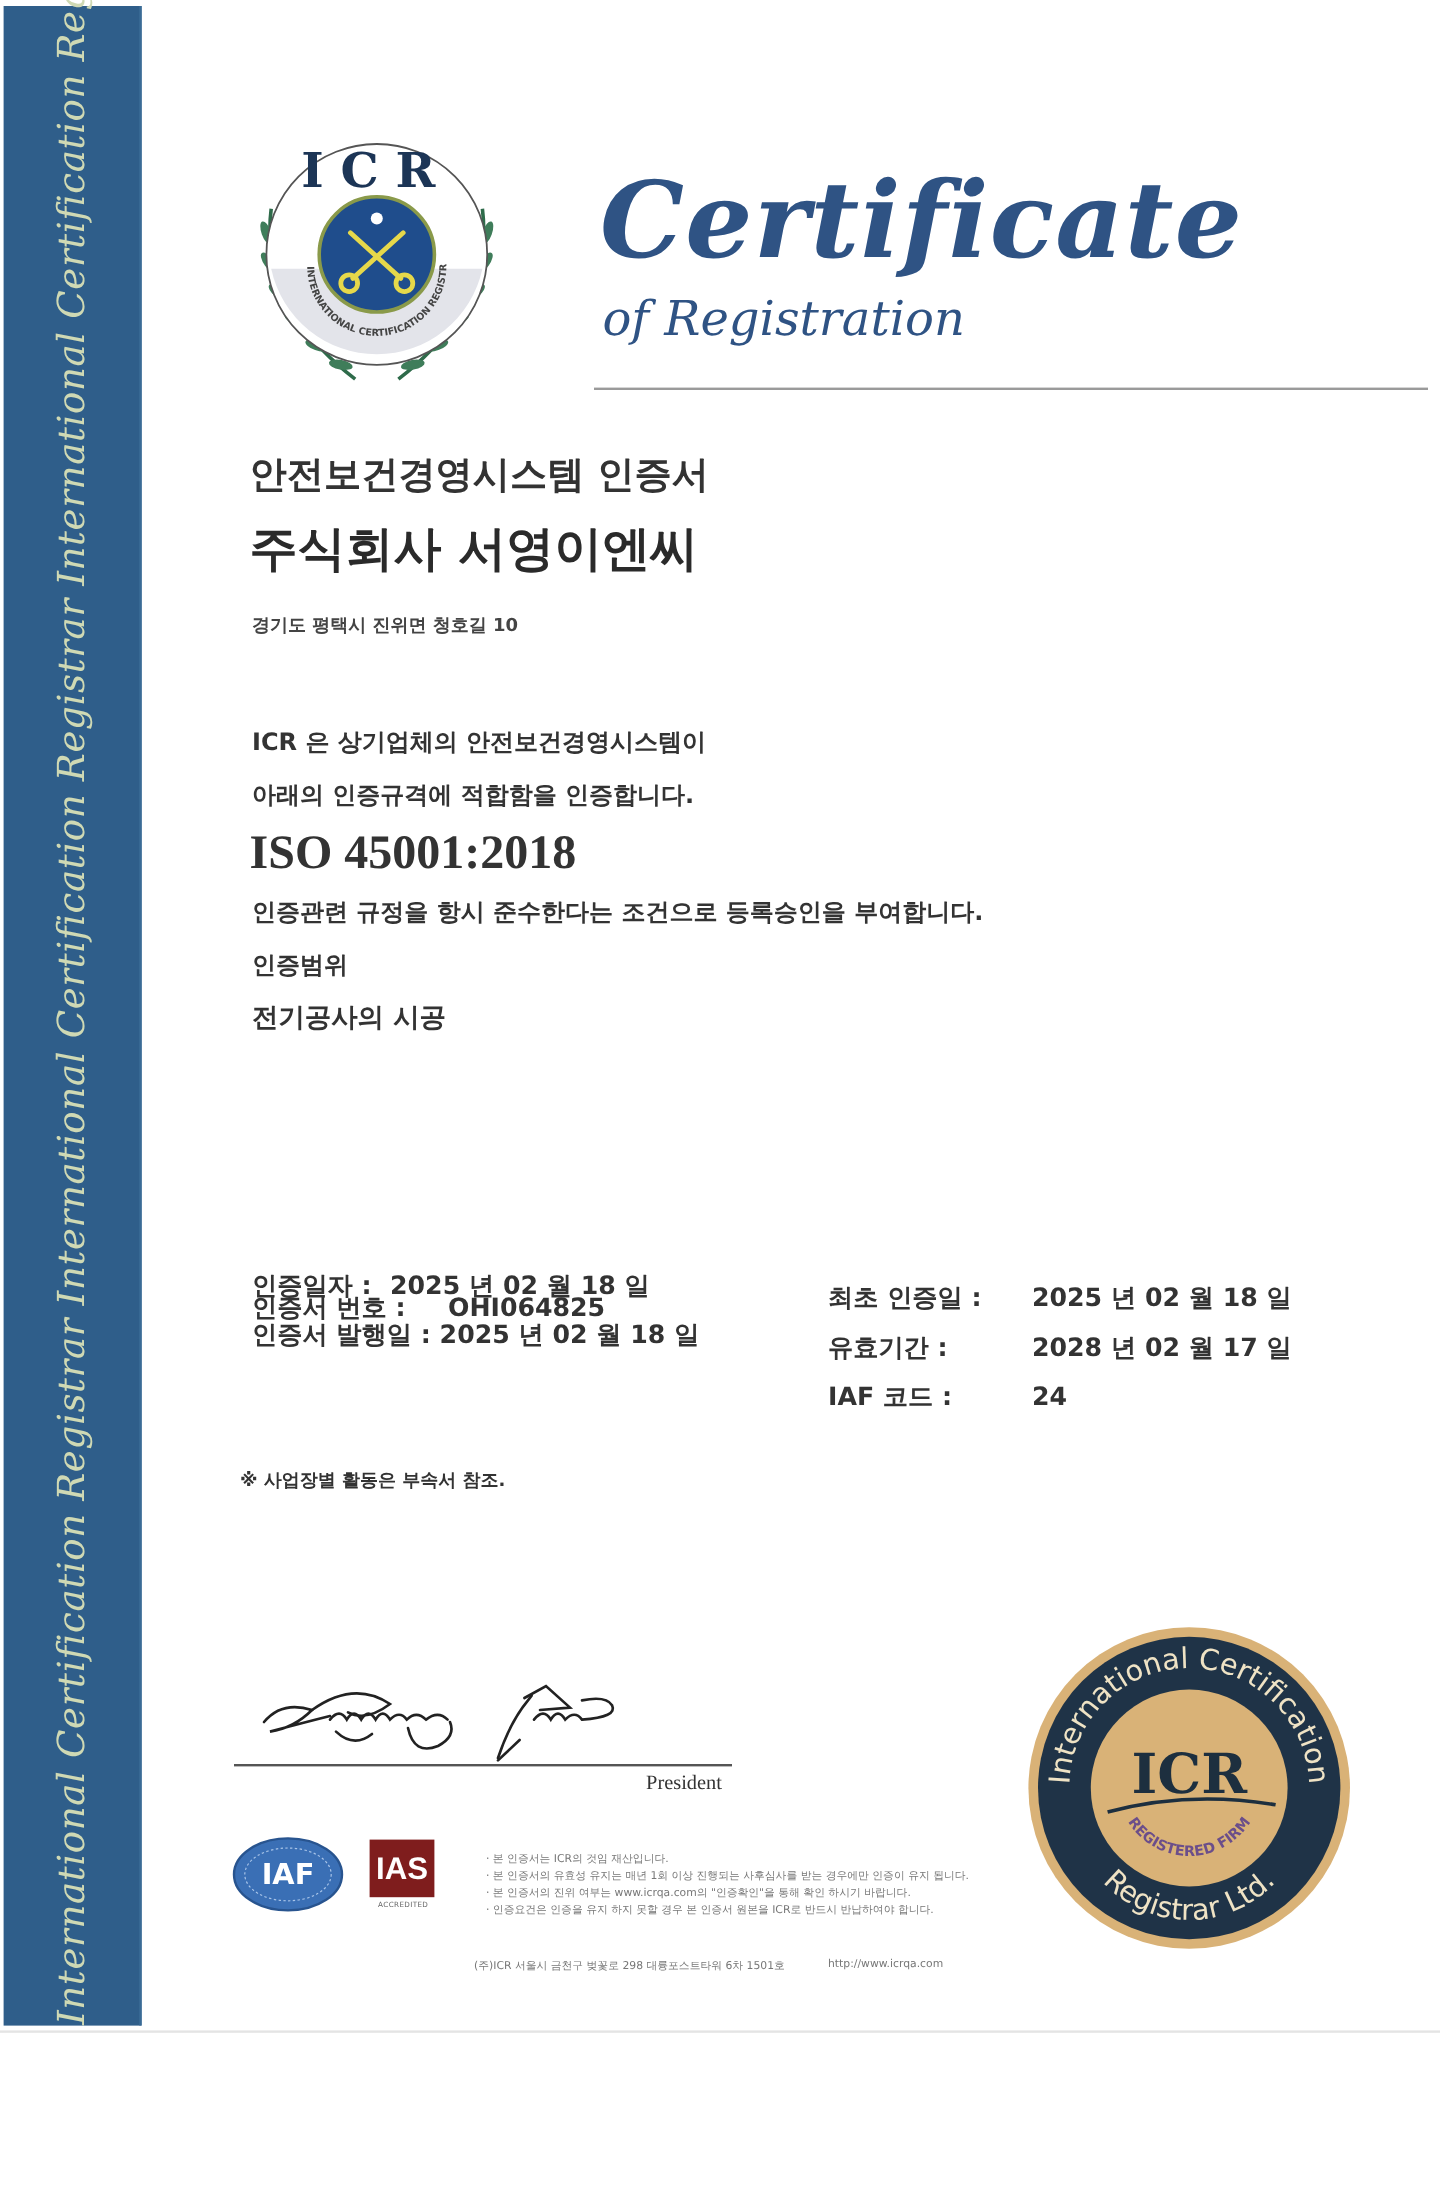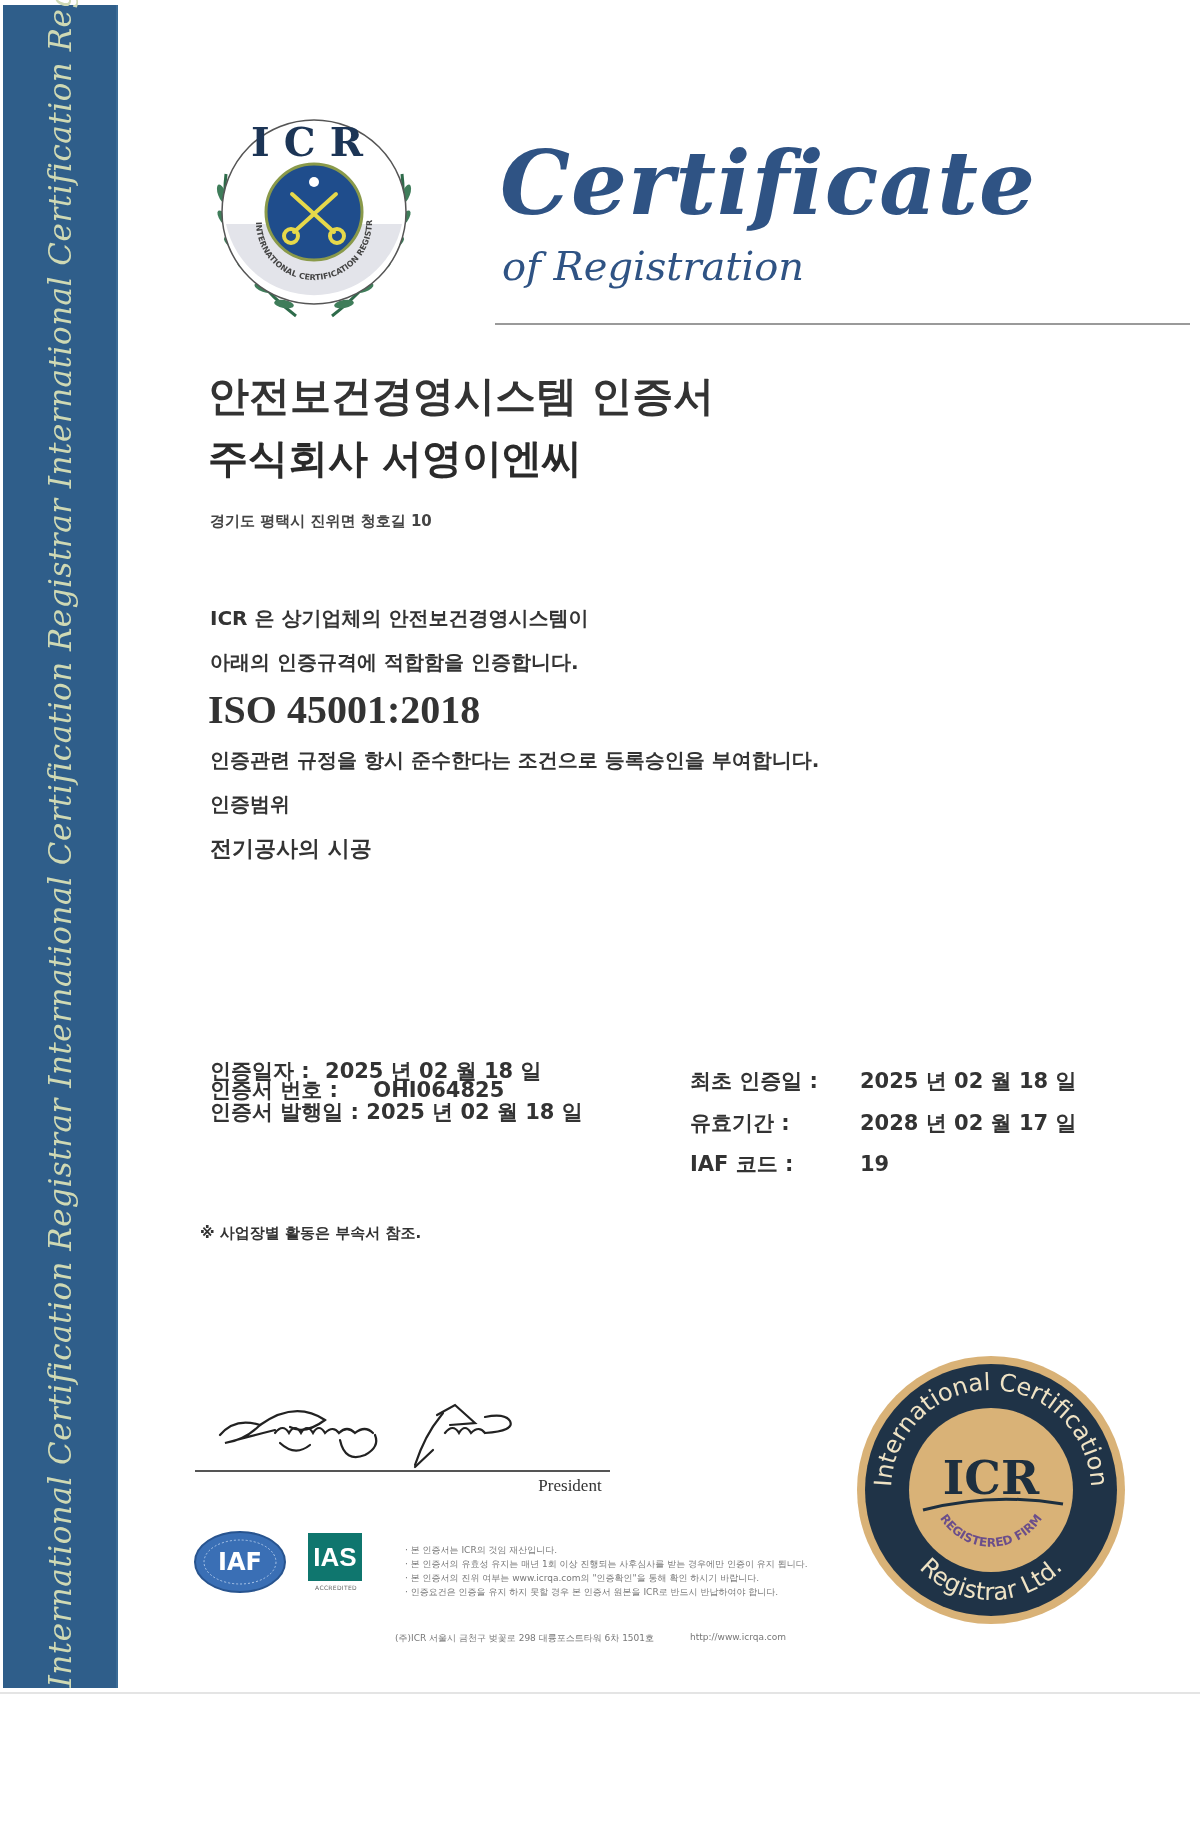--- a/index.html
+++ b/index.html
@@ -13,21 +13,21 @@
                   transform: translate(-50%,-50%) rotate(-90deg); white-space:nowrap; text-align:center;
                   font-family:"DejaVu Serif","Liberation Serif",serif; font-style:italic; font-size:31px;
                   color:#cfd9b4; letter-spacing:0.5px; line-height:40px; }
   .abs { position:absolute; }
   .logo { left:196px; top:104px; width:236px; height:225px; }
   .title-main { left:500px; top:128px; font-family:"DejaVu Serif","Liberation Serif",serif;
                 font-style:italic; font-weight:bold; font-size:88px; color:#2f5384; letter-spacing:1px; line-height:110px; }
   .title-sub { left:502px; top:238px; font-family:"DejaVu Serif","Liberation Serif",serif;
                font-style:italic; font-size:40px; color:#2f5384; line-height:56px; }
   .rule { left:495px; top:323px; width:695px; height:2px; background:#9a9a9a; }
-  .cert-type { left:208px; top:376px; font-size:41px; font-weight:bold; color:#333; line-height:40px; }
+  .cert-type { left:208px; top:376px; font-size:31px; font-weight:bold; color:#333; line-height:40px; }
   .company { left:208px; top:432px; font-size:40px; font-weight:bold; color:#2a2a2a; line-height:52px; }
   .address { left:210px; top:510px; font-size:15px; font-weight:bold; color:#444; line-height:22px; }
   .stmt1 { left:210px; top:603px; font-size:20px; font-weight:bold; color:#333; line-height:30px; }
   .stmt2 { left:210px; top:647px; font-size:20px; font-weight:bold; color:#333; line-height:30px; }
   .standard { left:208px; top:686px; font-family:"Liberation Serif","DejaVu Serif",serif; font-weight:bold;
               font-size:40px; color:#333; line-height:48px; }
   .condition { left:210px; top:745px; font-size:20px; font-weight:bold; color:#333; line-height:30px; }
   .scope-label { left:210px; top:790px; font-size:20px; font-weight:bold; color:#333; line-height:28px; }
   .scope-value { left:210px; top:834px; font-size:22px; font-weight:bold; color:#333; line-height:30px; }
   .drow { font-size:21px; font-weight:bold; color:#333; line-height:30px; white-space:nowrap; }
@@ -126,21 +126,21 @@
     <span>최초 인증일 :</span>
   </div>
   <div class="abs drow" style="left:860px; top:1066px;">2025 년 02 월 18 일</div>
   <div class="abs drow" style="left:690px; top:1108px;">
     <span>유효기간 :</span>
   </div>
   <div class="abs drow" style="left:860px; top:1108px;">2028 년 02 월 17 일</div>
   <div class="abs drow" style="left:690px; top:1149px;">
     <span>IAF 코드 :</span>
   </div>
-  <div class="abs drow" style="left:860px; top:1149px;">19</div>
+  <div class="abs drow" style="left:860px; top:1149px;">24</div>
 
   <div class="abs note" style="left:200px; top:1222px;">※ 사업장별 활동은 부속서 참조.</div>
 
 
   <svg class="abs sig" viewBox="0 0 340 75">
     <g fill="none" stroke="#222" stroke-width="2.2" stroke-linecap="round">
       <path d="M 5 40 Q 20 22 45 30 Q 30 45 10 48 Q 40 40 60 35"></path>
       <path d="M 45 30 Q 80 5 110 25 Q 90 40 75 32"></path>
       <path d="M 60 38 q 8 -10 14 0 q 6 -10 12 0 q 6 -10 12 0 q 6 -10 12 0 q 8 -8 14 0 q 8 -8 16 0 q 10 -8 18 0"></path>
       <path d="M 65 48 Q 80 62 95 50"></path>
@@ -154,21 +154,21 @@
   <div class="abs sig-line"></div>
   <div class="abs president">President</div>
 
   <svg class="abs iaf" viewBox="0 0 94 64">
     <ellipse cx="47" cy="32" rx="45" ry="30" fill="#3a6fb5" stroke="#28548f" stroke-width="2"></ellipse>
     <ellipse cx="47" cy="32" rx="36" ry="22" fill="none" stroke="#a8c4e8" stroke-width="1" stroke-dasharray="2 2"></ellipse>
     <text x="47" y="40" text-anchor="middle" font-family="DejaVu Sans, sans-serif" font-weight="bold" font-size="24" fill="#ffffff">IAF</text>
   </svg>
 
   <div class="abs ias">
-    <div style="width:54px; height:48px; background:#0f766e; color:#fff; font-family:'Liberation Sans',sans-serif; font-size:26px; font-weight:bold; text-align:center; line-height:48px;">IAS</div>
+    <div style="width:54px; height:48px; background:#7f1d1d; color:#fff; font-family:'Liberation Sans',sans-serif; font-size:26px; font-weight:bold; text-align:center; line-height:48px;">IAS</div>
     <div style="font-size:6px; color:#666; text-align:center; margin-top:3px; letter-spacing:0.3px;">ACCREDITED</div>
   </div>
 
   <div class="abs fine">
     <div>· 본 인증서는 ICR의 것임 재산입니다.</div>
     <div>· 본 인증서의 유효성 유지는 매년 1회 이상 진행되는 사후심사를 받는 경우에만 인증이 유지 됩니다.</div>
     <div>· 본 인증서의 진위 여부는 www.icrqa.com의 "인증확인"을 통해 확인 하시기 바랍니다.</div>
     <div>· 인증요건은 인증을 유지 하지 못할 경우 본 인증서 원본을 ICR로 반드시 반납하여야 합니다.</div>
   </div>
   <div class="abs footer-addr">(주)ICR 서울시 금천구 벚꽃로 298 대륭포스트타워 6차 1501호</div>

